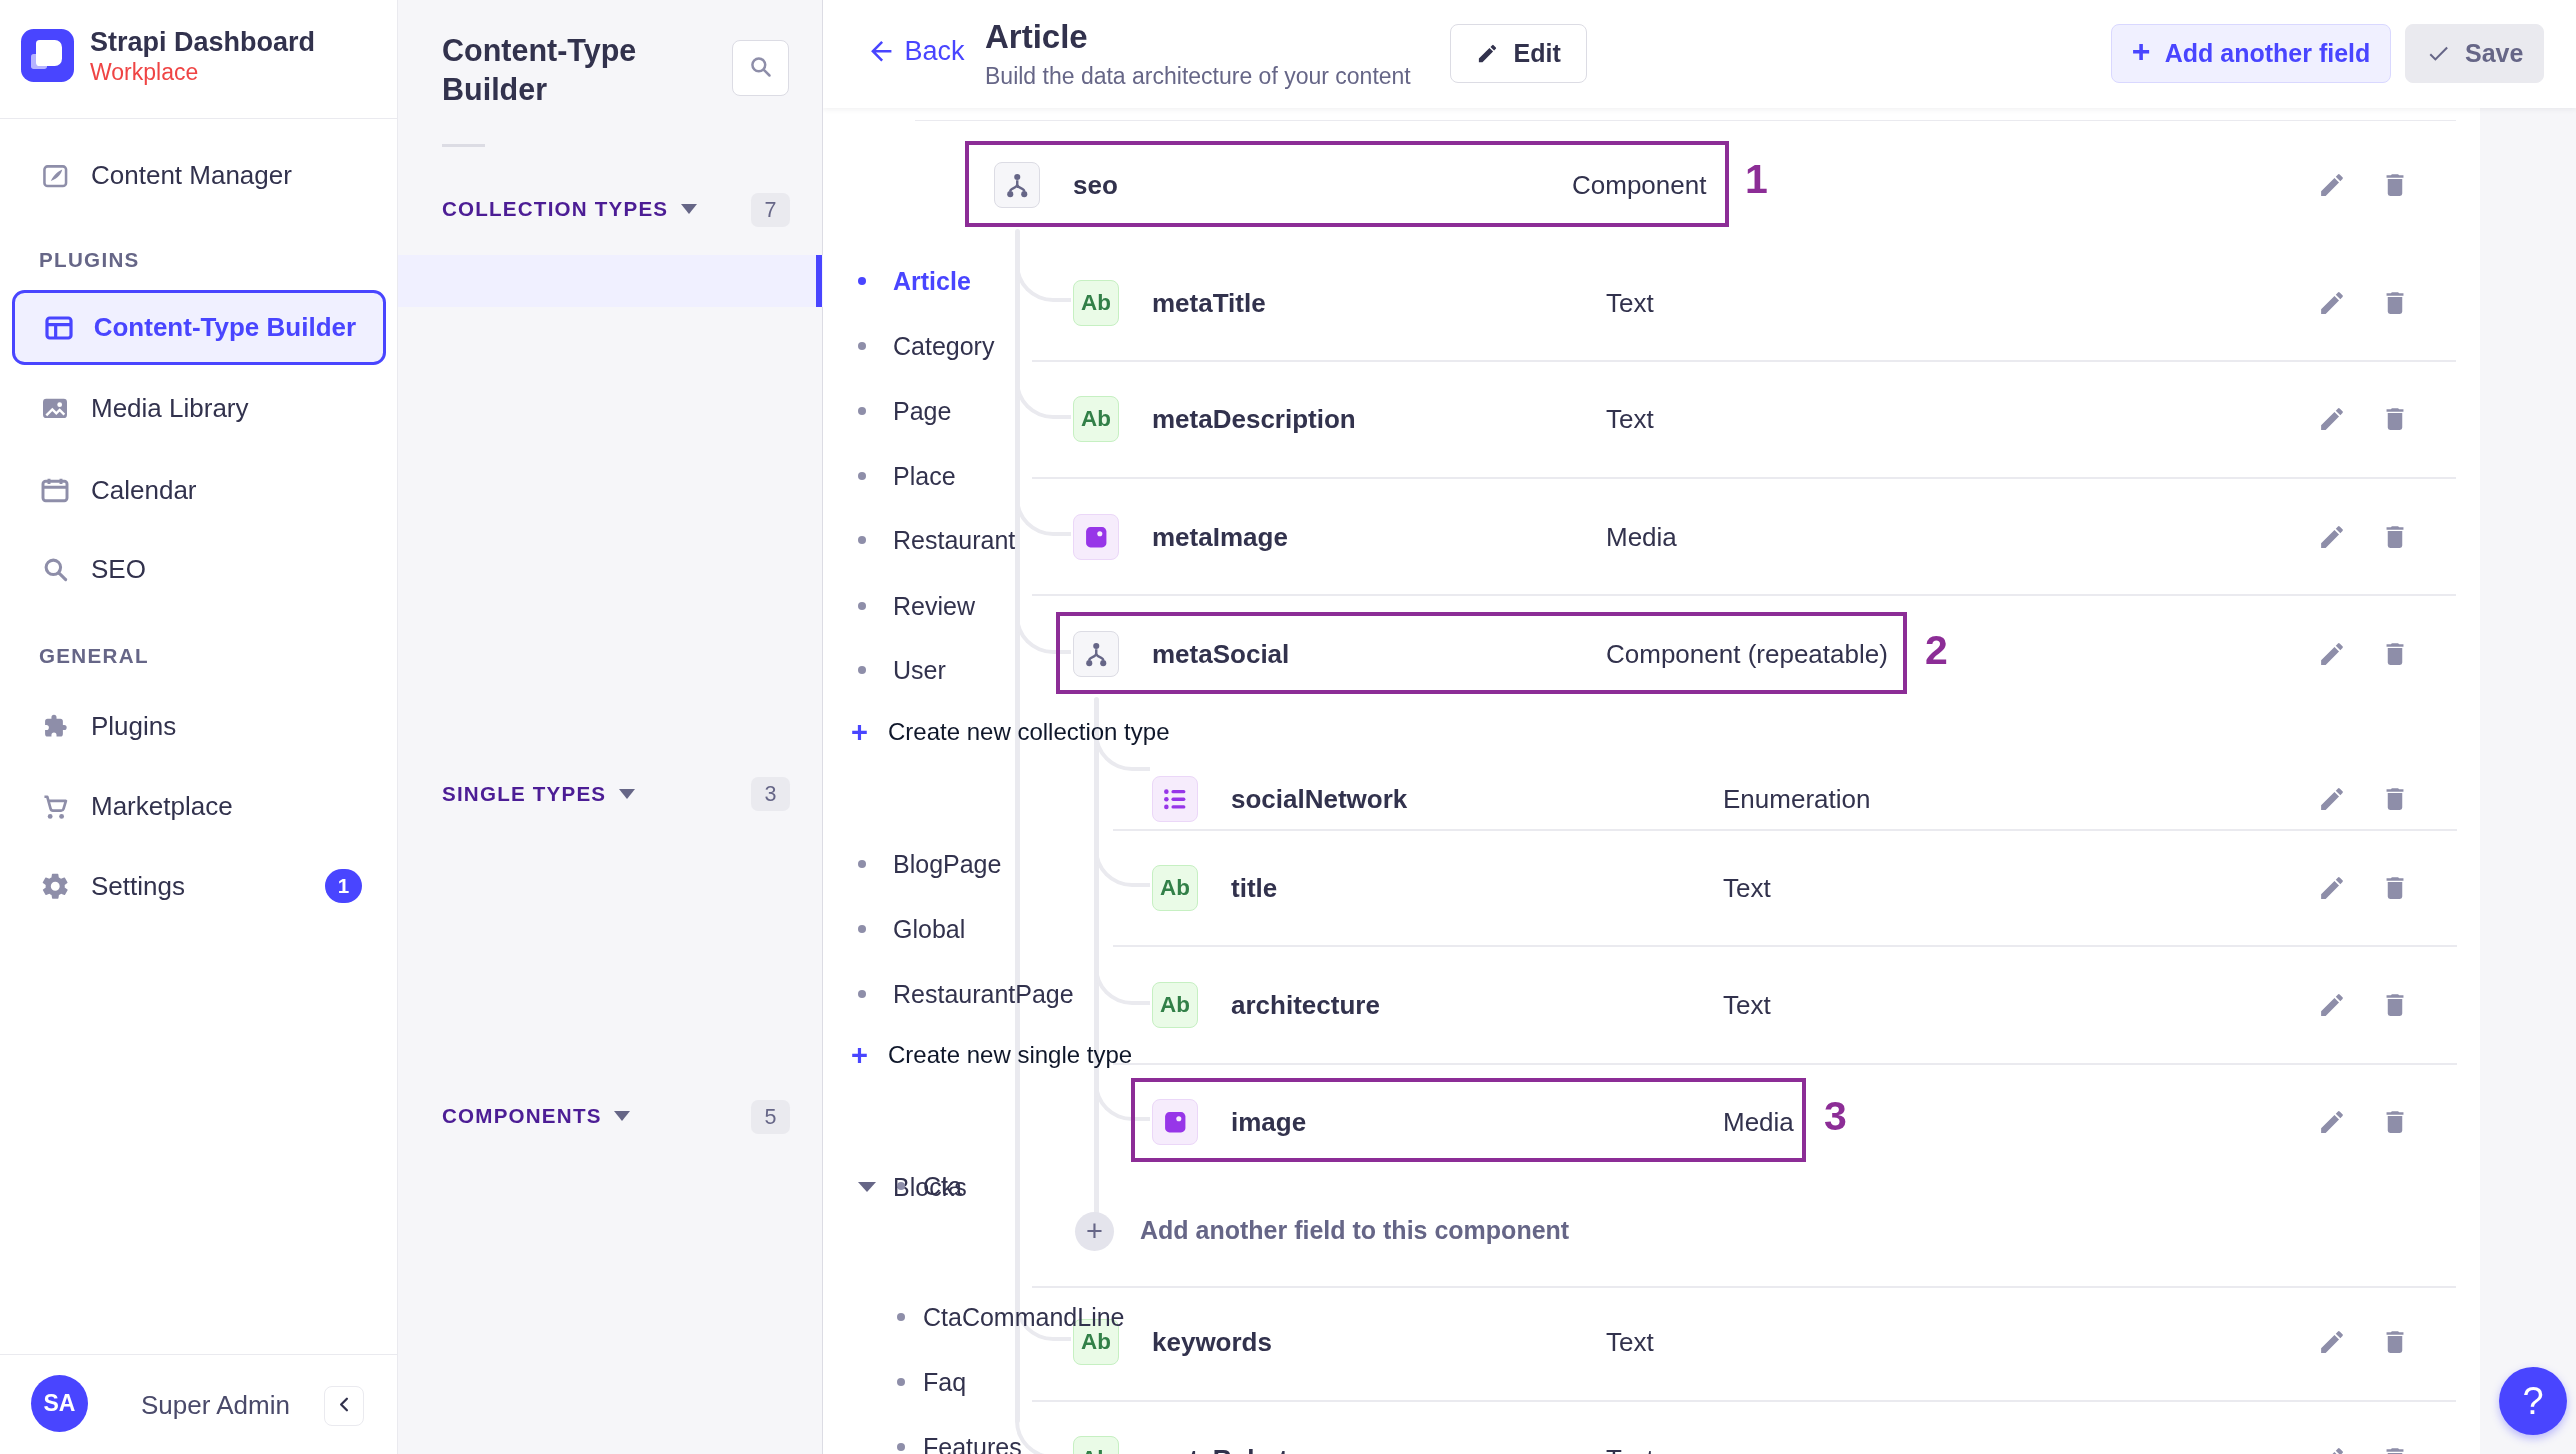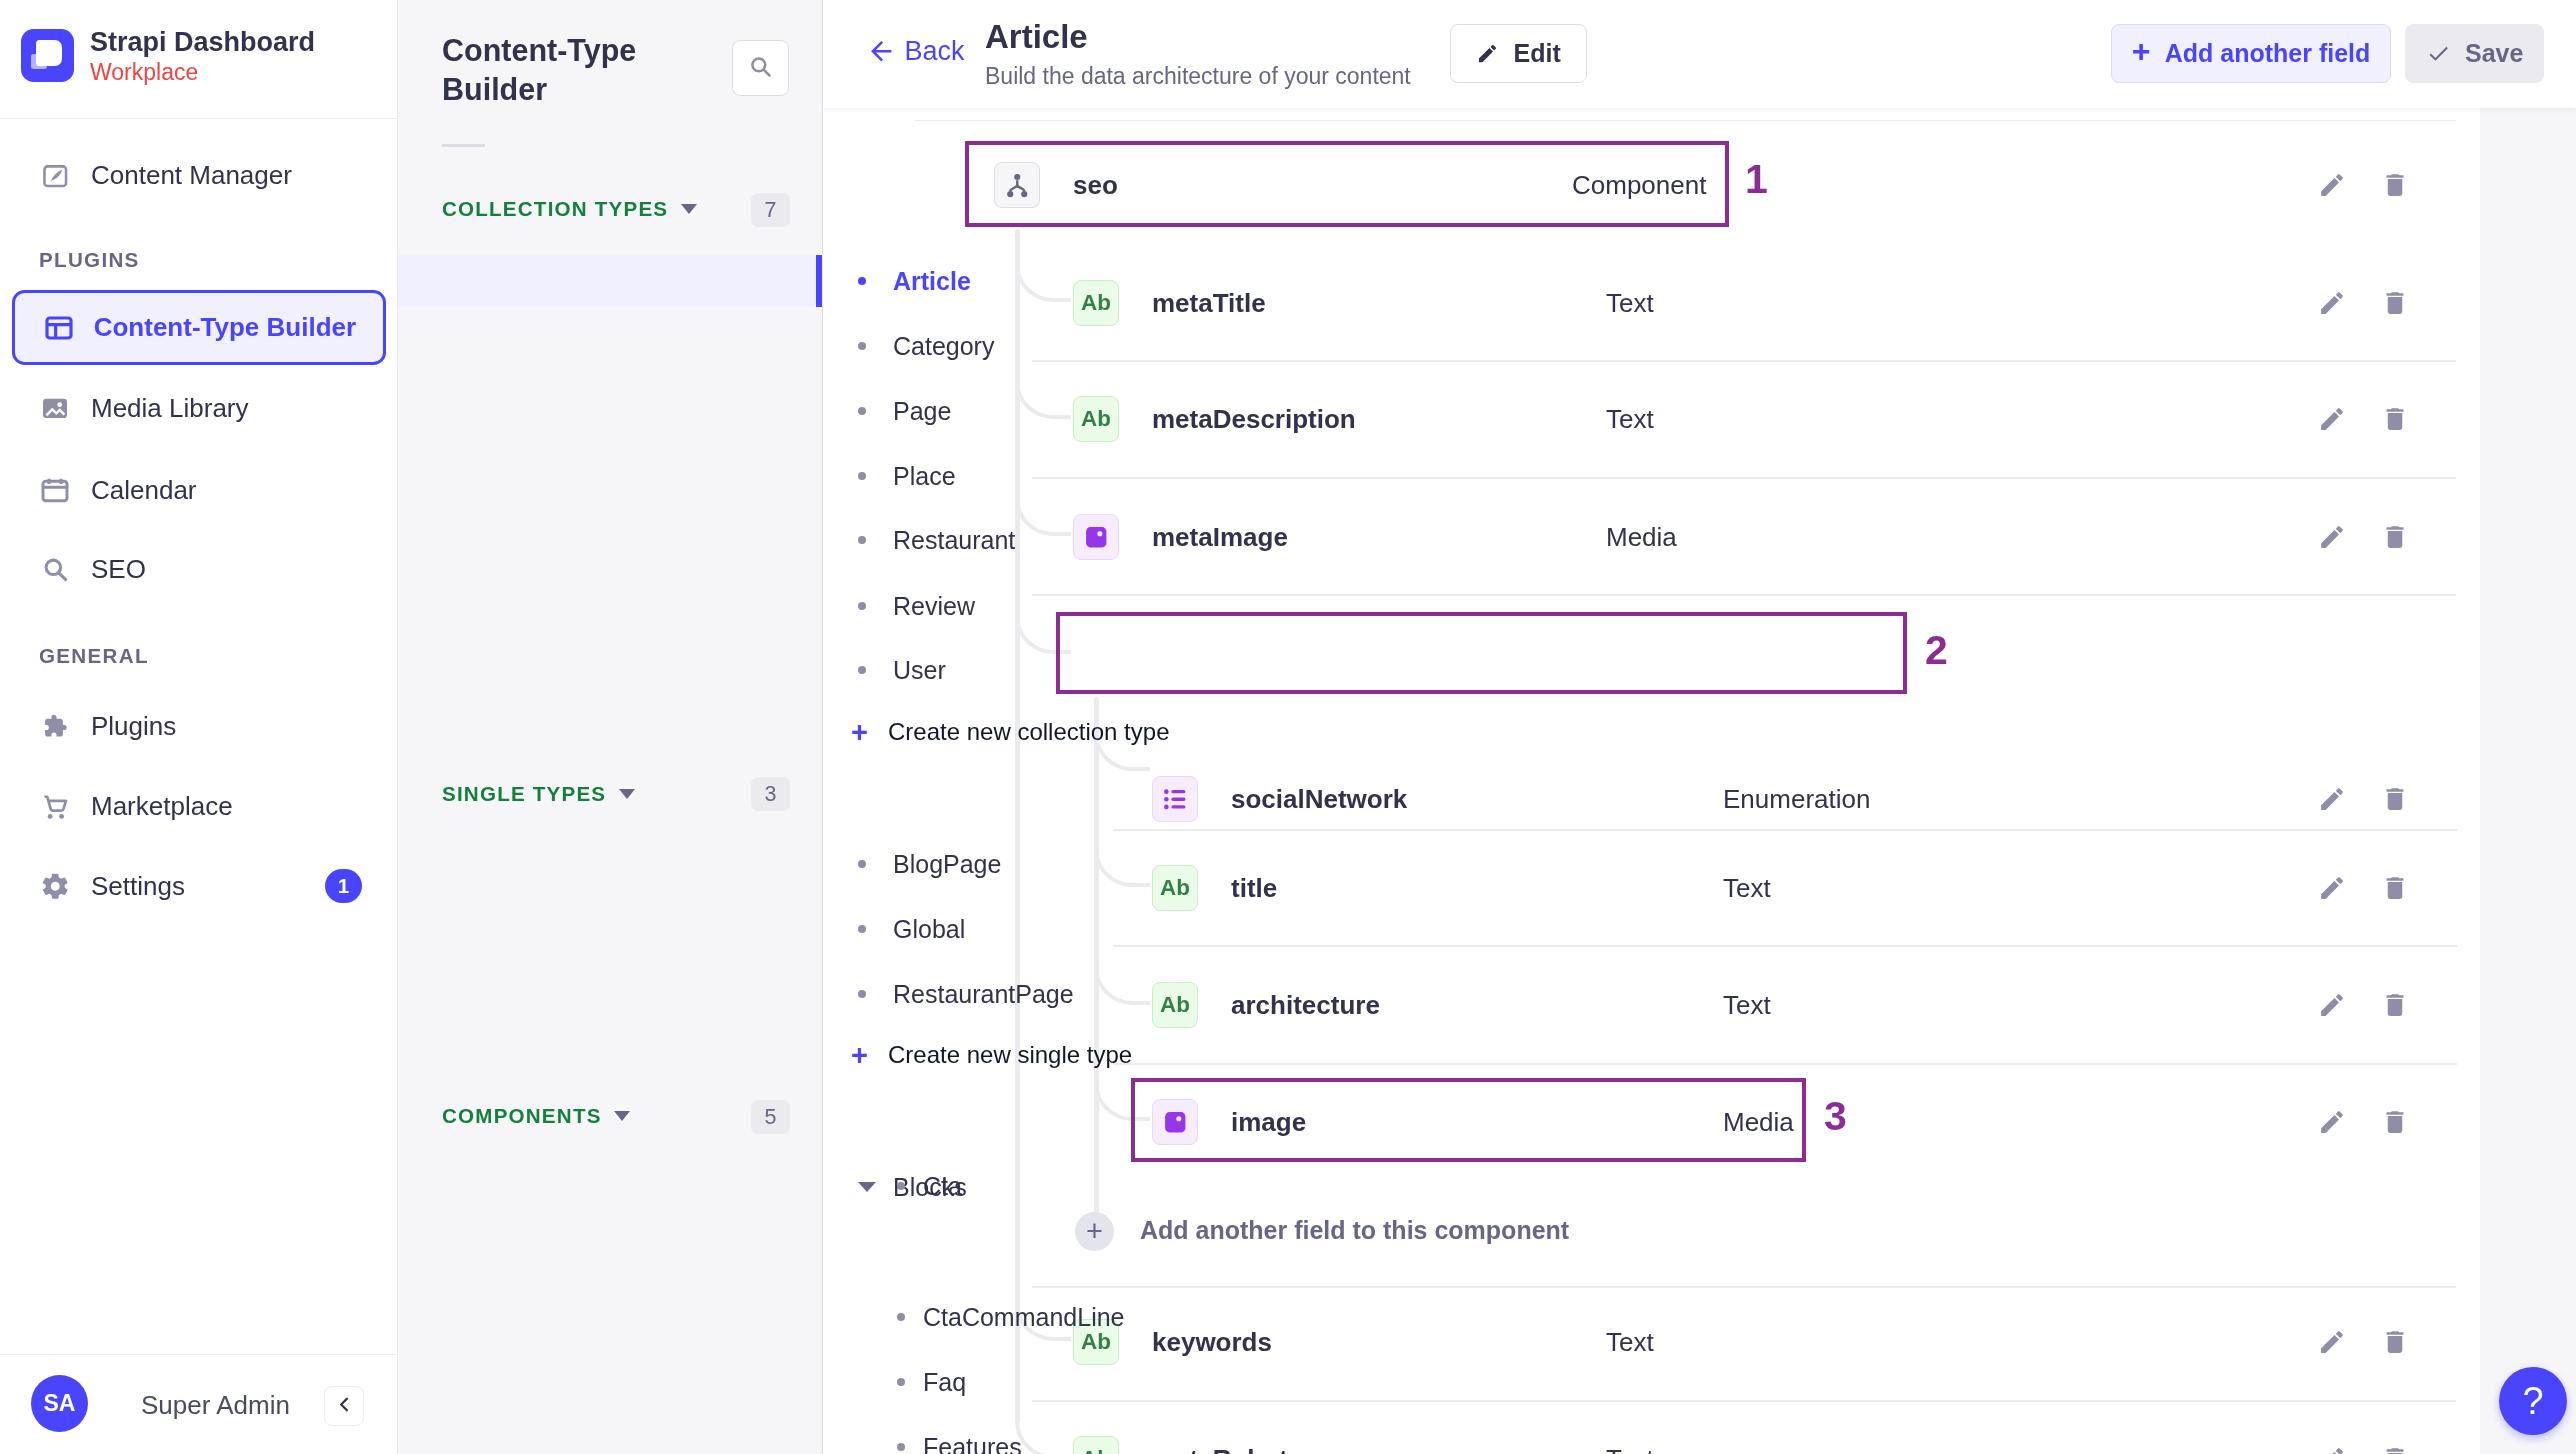--- a/index.html
+++ b/index.html
@@ -26,21 +26,21 @@
   .nav-foot-div { position:absolute; left:0; top:1354px; width:398px; height:0.9px; background:#EAEAEF; }
   .avatar { position:absolute; left:31px; top:1375px; width:57px; height:57px; border-radius:50%; background:#4945FF; color:#fff; font-size:23px; font-weight:bold; display:flex; align-items:center; justify-content:center; }
   .user-name { position:absolute; left:141px; top:1390px; font-size:26px; color:#4A4A6A; }
   .collapse-btn { position:absolute; left:324px; top:1386px; width:40px; height:40px; border:0.9px solid #EAEAEF; border-radius:8px; background:#fff; display:flex; align-items:center; justify-content:center; cursor:pointer; }
 
   
   #builder { position:absolute; left:398px; top:0; width:425px; height:1454px; background:#F6F6F9; border-right:0.9px solid #DCDCE4; z-index:15; }
   .b-title { position:absolute; left:44px; top:30.5px; width:296px; font-size:30.5px; font-weight:bold; line-height:39px; color:#32324D; }
   .b-search { position:absolute; left:334px; top:40px; width:57px; height:56px; background:#fff; border:0.9px solid #DCDCE4; border-radius:8px; display:flex; align-items:center; justify-content:center; cursor:pointer; }
   .b-minidiv { position:absolute; left:44px; top:144px; width:43px; height:2.7px; background:#DCDCE4; }
-  .b-ghead { position:absolute; left:44px; font-size:20.6px; font-weight:bold; letter-spacing:1.2px; color:#15803d; display:flex; align-items:center; cursor:pointer; }
+  .b-ghead { position:absolute; left:44px; font-size:20.6px; font-weight:bold; letter-spacing:1.2px; color:#4c1d95; display:flex; align-items:center; cursor:pointer; }
   .b-ghead .tri { margin-left:12.6px; width:0; height:0; border-left:8px solid transparent; border-right:8px solid transparent; border-top:10px solid #666687; }
   .b-count { position:absolute; left:353px; width:39px; height:34px; border-radius:7.2px; background:#EAEAEF; color:#666687; font-size:21.5px; display:flex; align-items:center; justify-content:center; }
   .b-item { position:absolute; left:0; width:425px; height:52px; display:flex; align-items:center; cursor:pointer; }
   .b-dot { position:absolute; left:460px; width:8px; height:8px; border-radius:50%; background:#8E8EA9; }
   .b-item .blab { position:absolute; left:495px; font-size:25px; color:#32324D; white-space:nowrap; }
   .b-item.active { background:#F0F0FF; }
   .b-item.active .b-dot { background:#4945FF; }
   .b-item.active .blab { color:#4945FF; font-weight:bold; }
   .b-item.active .abar { position:absolute; right:0.9px; top:0; width:6.3px; height:52px; background:#4945FF; }
   .b-item.child .b-dot { left:499px; }
@@ -415,20 +415,42 @@
             <svg width="29" height="29" viewBox="0 0 24 24">
               <path d="M3 17.25V21h3.75L17.8 9.94l-3.75-3.75L3 17.25zM20.7 7.04a1 1 0 0 0 0-1.41l-2.34-2.34a1 1 0 0 0-1.41 0l-1.83 1.83 3.75 3.75 1.83-1.83z" fill="#8E8EA9"></path>
             </svg>
           </span>
           <span class="act trash">
             <svg width="29" height="29" viewBox="0 0 24 24">
               <path d="M6 19a2 2 0 0 0 2 2h8a2 2 0 0 0 2-2V7H6v12zM19 4h-3.5l-1-1h-5l-1 1H5v2h14V4z" fill="#8E8EA9"></path>
             </svg>
           </span>
         </div>
+        <div class="frow lvl1" style="top: 487px;">
+          <span class="fic t-comp">
+            <svg width="30.5" height="30.5" viewBox="0 0 24 24" fill="none">
+              <circle cx="12" cy="5.5" r="2.4" fill="#666687"></circle>
+              <circle cx="6.5" cy="19" r="2.4" fill="#666687"></circle>
+              <circle cx="17.5" cy="19" r="2.4" fill="#666687"></circle>
+              <path d="M12 8v3.5M12 11.5c0 3-5.5 2.6-5.5 5.2M12 11.5c0 3 5.5 2.6 5.5 5.2" stroke="#666687" stroke-width="1.9"></path>
+            </svg>
+          </span>
+          <span class="fname">metaSocial</span>
+          <span class="ftype">Component (repeatable)</span>
+          <span class="act pencil">
+            <svg width="29" height="29" viewBox="0 0 24 24">
+              <path d="M3 17.25V21h3.75L17.8 9.94l-3.75-3.75L3 17.25zM20.7 7.04a1 1 0 0 0 0-1.41l-2.34-2.34a1 1 0 0 0-1.41 0l-1.83 1.83 3.75 3.75 1.83-1.83z" fill="#8E8EA9"></path>
+            </svg>
+          </span>
+          <span class="act trash">
+            <svg width="29" height="29" viewBox="0 0 24 24">
+              <path d="M6 19a2 2 0 0 0 2 2h8a2 2 0 0 0 2-2V7H6v12zM19 4h-3.5l-1-1h-5l-1 1H5v2h14V4z" fill="#8E8EA9"></path>
+            </svg>
+          </span>
+        </div>
         <div class="frow lvl2" style="top: 632px;">
           <span class="fic t-enum">
             <svg width="30.5" height="30.5" viewBox="0 0 24 24">
               <g fill="#9736E8">
                 <circle cx="5" cy="6" r="1.8"></circle>
                 <rect x="9" y="4.7" width="11" height="2.6" rx="1.3"></rect>
                 <circle cx="5" cy="12" r="1.8"></circle>
                 <rect x="9" y="10.7" width="11" height="2.6" rx="1.3"></rect>
                 <circle cx="5" cy="18" r="1.8"></circle>
                 <rect x="9" y="16.7" width="11" height="2.6" rx="1.3"></rect>

